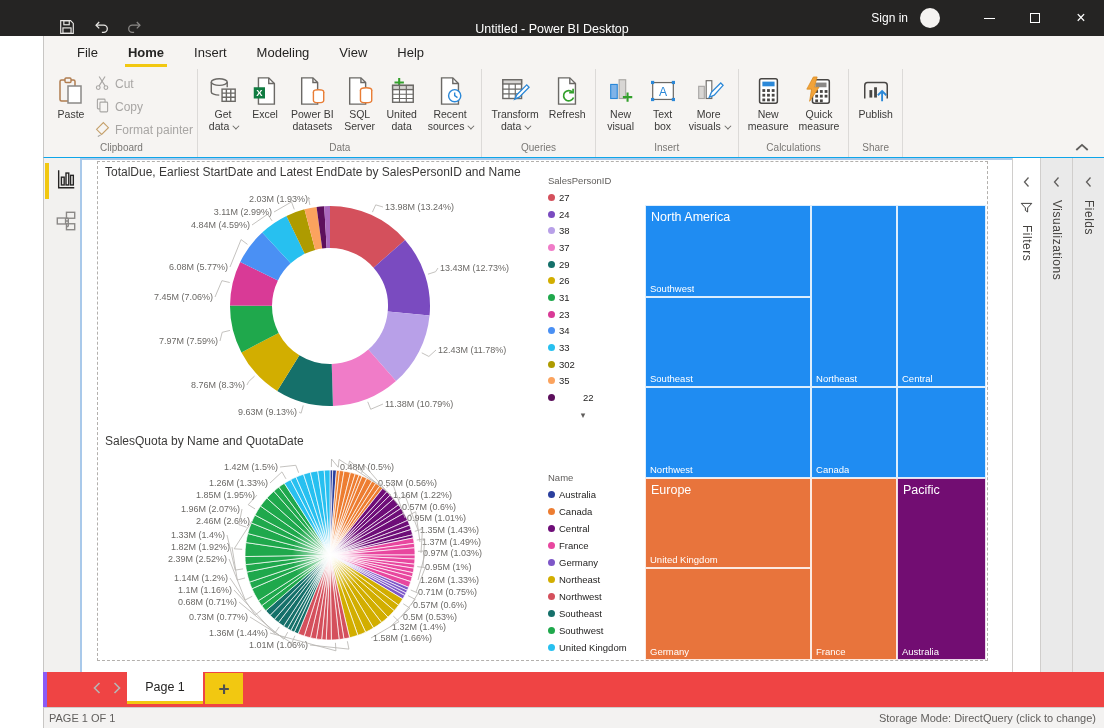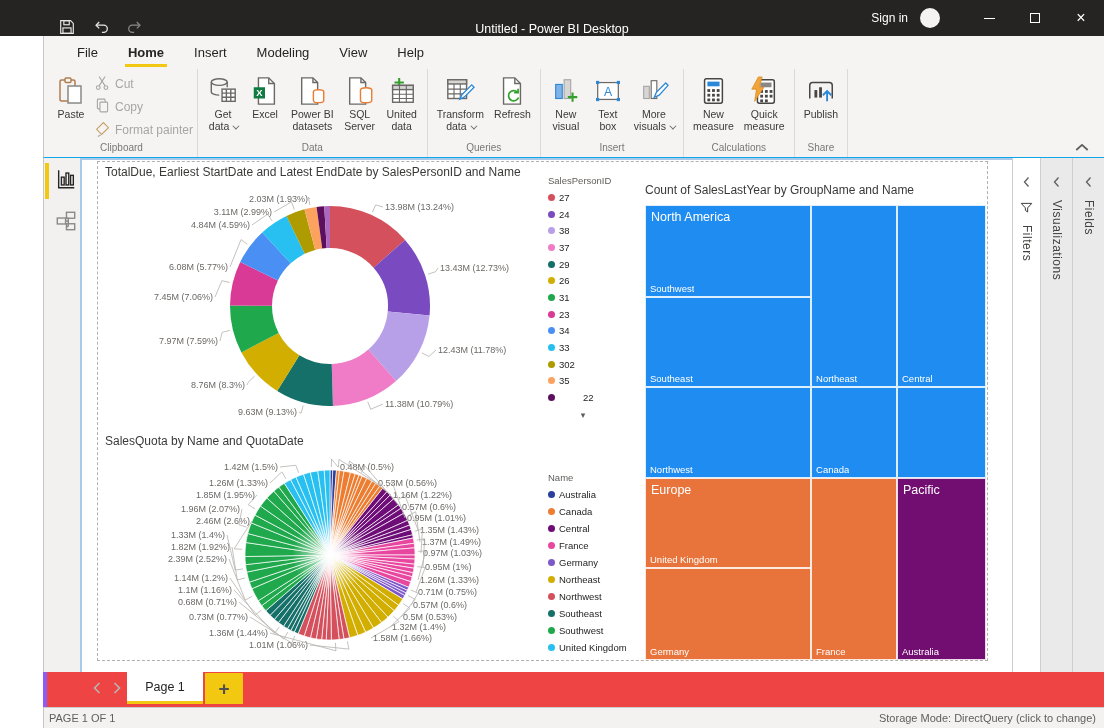--- a/index.html
+++ b/index.html
@@ -229,20 +229,32 @@
             <div class="rb-btn">
               <div class="rb-ic"><svg viewBox="0 0 32 32">
                   <path d="M13 2 v10 M8 7 h10" stroke="#33a02c" stroke-width="2.2" fill="none"></path>
                   <rect x="6" y="10" width="22" height="18" fill="#fff" stroke="#6b6966" stroke-width="1.5"></rect>
                   <rect x="6" y="10" width="22" height="4.5" fill="#d8d6d4" stroke="#6b6966" stroke-width="1.5"></rect>
                   <path d="M6 19.5 h22 M6 24 h22 M13.3 10 v18 M20.6 10 v18" stroke="#6b6966" stroke-width="1.2" fill="none"></path>
                 </svg></div>
               <div class="rb-lbl">
                 <div>United</div>
                 <div>data</div>
+              </div>
+            </div>
+            <div class="rb-btn">
+              <div class="rb-ic"><svg viewBox="0 0 32 32">
+                  <path d="M7 2 h12 l6 6 v22 H7 z" fill="#fff" stroke="#6b6966" stroke-width="1.5"></path>
+                  <path d="M19 2 v6 h6" fill="none" stroke="#6b6966" stroke-width="1.5"></path>
+                  <circle cx="21" cy="21" r="6.5" fill="#fff" stroke="#2b88d8" stroke-width="1.5"></circle>
+                  <path d="M21 17.5 V21 l3 2" stroke="#2b88d8" stroke-width="1.5" fill="none"></path>
+                </svg></div>
+              <div class="rb-lbl">
+                <div>Recent</div>
+                <div>sources<span class="dd-chev"></span></div>
               </div>
             </div>
           </div>
           <div class="rb-name">Data</div>
         </div>
         <div class="rb-group">
           <div class="rb-buttons">
             <div class="rb-btn">
               <div class="rb-ic"><svg viewBox="0 0 32 32">
                   <rect x="3" y="4" width="20" height="20" fill="#fff" stroke="#6b6966" stroke-width="1.5"></rect>
@@ -699,21 +711,20 @@
             </div>
             <div class="lg-row" style="height: 17px;">
               <span class="lg-dot" style="background: rgb(39, 192, 240);"></span>
               <span>United Kingdom</span>
             </div>
           </div>
       </div>
     </div>
 
     <div class="visual" id="treemap-visual" style="left:558px; top:1px; width:348px; height:501px;">
-      <div class="visual-title" style="left:5px; top:22px;">Count of SalesLastYear by GroupName and Name</div>
       <div class="treemap" id="treemap">
           <div class="tm-cell" style="left: 0%; top: 0%; width: 48.7%; height: 20.2%; background: rgb(31, 140, 242);">
             <span class="tm-group-label">North America</span>
             <span class="tm-label">Southwest</span>
           </div>
           <div class="tm-cell" style="left: 0%; top: 20.2%; width: 48.7%; height: 19.8%; background: rgb(31, 140, 242);">
             <span class="tm-label">Southeast</span>
           </div>
           <div class="tm-cell" style="left: 0%; top: 40%; width: 48.7%; height: 20%; background: rgb(31, 140, 242);">
             <span class="tm-label">Northwest</span>

